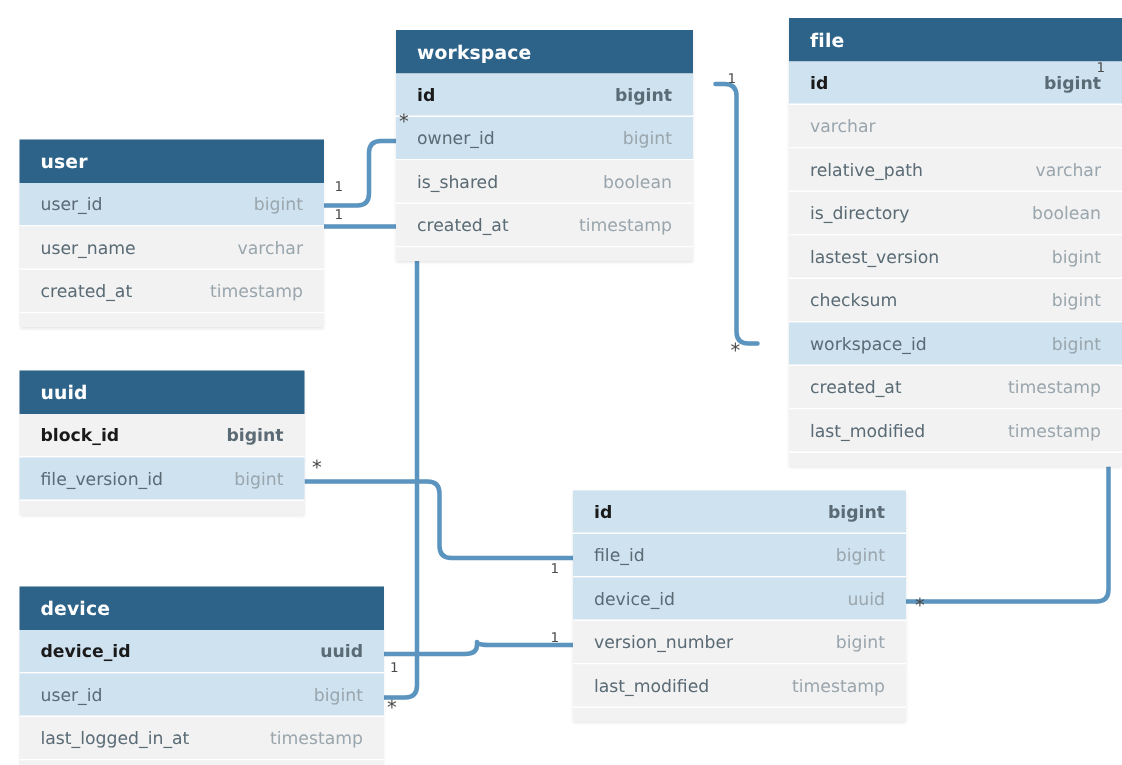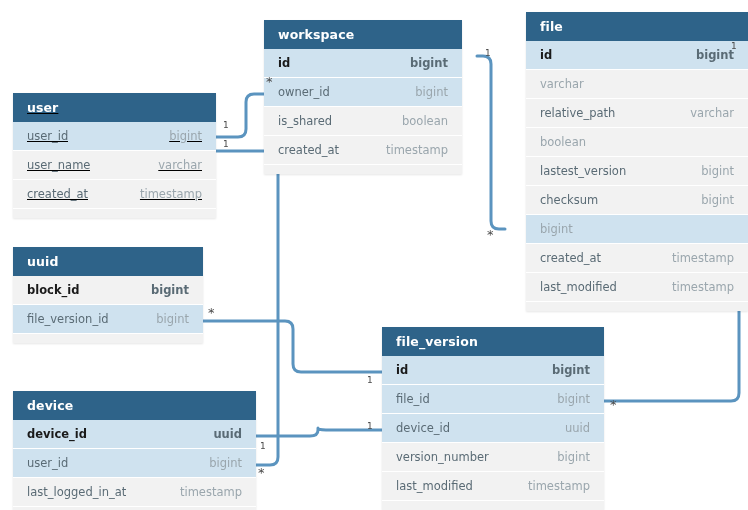--- a/index.html
+++ b/index.html
@@ -112,21 +112,21 @@
   <svg id="wires" viewBox="0 0 748 510" width="748" height="510" aria-hidden="true">
       <path d="M 216 137 L 238 137 Q 246 137 246 129 L 246 102 Q 246 94 254 94 L 279 94" stroke="#5b94bf"></path>
       <path d="M 216 151 L 270 151 Q 278 151 278 159 L 278 457 Q 278 465 270 465 L 256 465" stroke="#5b94bf"></path>
       <path d="M 477 56 L 483 56 Q 491 56 491 64 L 491 221 Q 491 229 499 229 L 505 229" stroke="#5b94bf"></path>
       <path d="M 727 56 L 731 56 Q 739 56 739 64 L 739 393 Q 739 401 731 401 L 604 401" stroke="#5b94bf"></path>
       <path d="M 203 321 L 285 321 Q 293 321 293 329 L 293 364 Q 293 372 301 372 L 382 372" stroke="#5b94bf"></path>
       <path d="M 256 436 L 310 436 Q 318 436 318 430 L 318 428 Q 318 430 326 430 L 382 430" stroke="#5b94bf"></path>
     </svg>
 
   <div id="tables-layer">
-      <div class="table" style="left: 13px; top: 93px; width: 203px; text-decoration: underline;">
+      <div class="table" style="left: 13px; top: 93px; width: 203px;">
         <div class="thead">user</div>
         <div class="row hl">
           <span class="col">user_id</span>
           <span class="typ">bigint</span>
         </div>
         <div class="row">
           <span class="col">user_name</span>
           <span class="typ">varchar</span>
         </div>
         <div class="row">
@@ -190,45 +190,46 @@
           <span class="typ">bigint</span>
         </div>
         <div class="row">
           <span class="typ">varchar</span>
         </div>
         <div class="row">
           <span class="col">relative_path</span>
           <span class="typ">varchar</span>
         </div>
         <div class="row">
+          <span class="col">is_directory</span>
           <span class="typ">boolean</span>
         </div>
         <div class="row">
           <span class="col">lastest_version</span>
           <span class="typ">bigint</span>
         </div>
         <div class="row">
           <span class="col">checksum</span>
           <span class="typ">bigint</span>
         </div>
         <div class="row hl">
+          <span class="col">workspace_id</span>
           <span class="typ">bigint</span>
         </div>
         <div class="row">
           <span class="col">created_at</span>
           <span class="typ">timestamp</span>
         </div>
         <div class="row">
           <span class="col">last_modified</span>
           <span class="typ">timestamp</span>
         </div>
         <div class="foot"></div>
       </div>
       <div class="table" style="left: 382px; top: 327px; width: 222px;">
-        <div class="thead">file_version</div>
         <div class="row hl pk">
           <span class="col">id</span>
           <span class="typ">bigint</span>
         </div>
         <div class="row hl">
           <span class="col">file_id</span>
           <span class="typ">bigint</span>
         </div>
         <div class="row hl">
           <span class="col">device_id</span>

